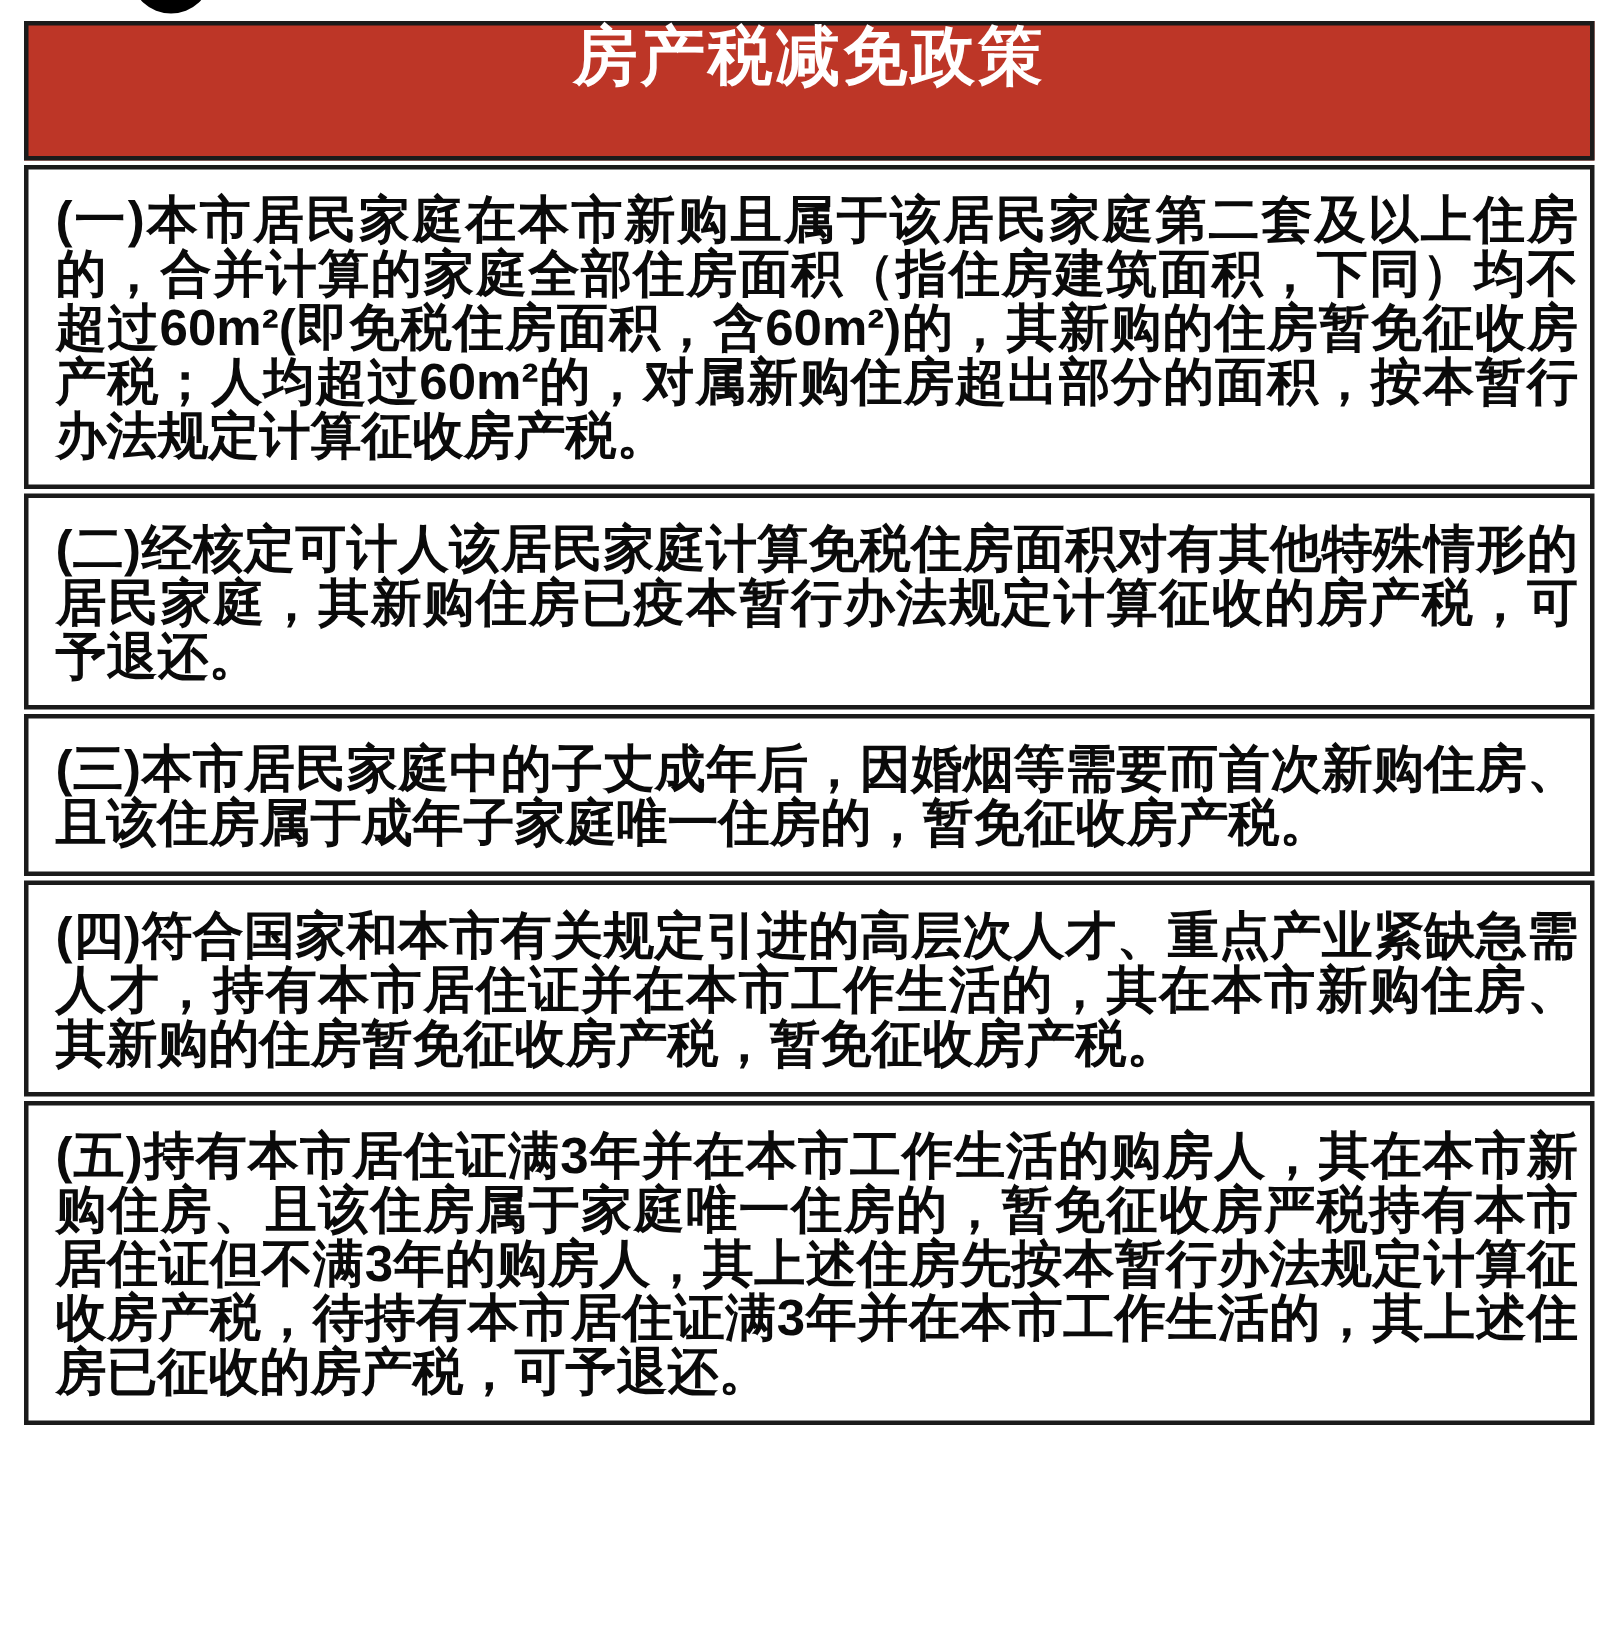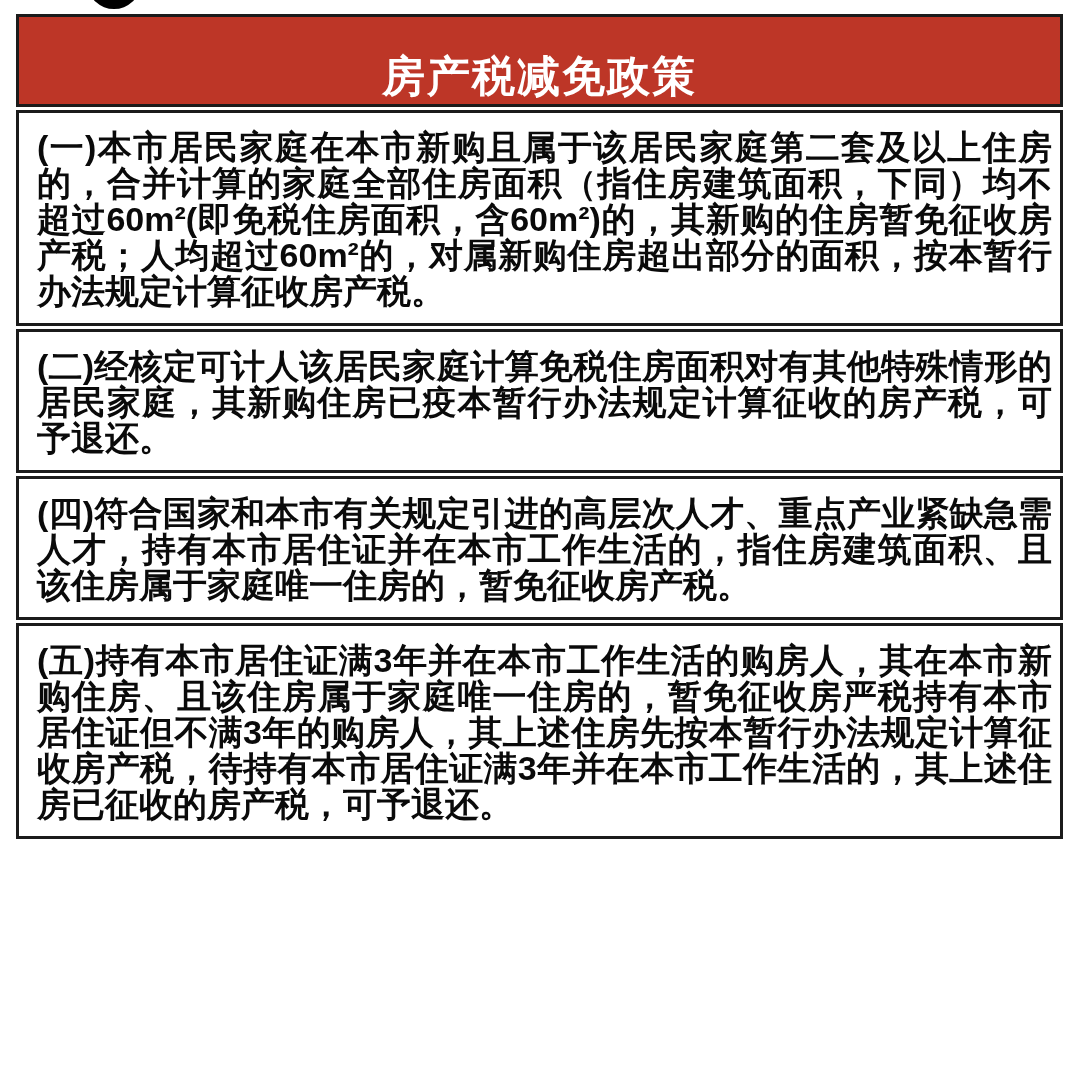--- a/index.html
+++ b/index.html
@@ -30,21 +30,21 @@
     position: absolute;
     top: 14px;
     left: 16px;
     right: 17px;
   }
   .banner {
     border: 3px solid #1b1b1b;
     background: #bd3627;
     height: 87px;
     display: flex;
-    align-items: flex-end;
+    align-items: flex-start;
     justify-content: center;
   }
   .banner h1 {
     margin: 0 0 6px 0;
     font-size: 43px;
     line-height: 1;
     color: #ffffff;
     letter-spacing: 2px;
     font-weight: 700;
   }
@@ -78,22 +78,25 @@
   </div>
 
   <div class="section">
     <p>(一)本市居民家庭在本市新购且属于该居民家庭第二套及以上住房的，合并计算的家庭全部住房面积（指住房建筑面积，下同）均不超过60m²(即免税住房面积，含60m²)的，其新购的住房暂免征收房产税；人均超过60m²的，对属新购住房超出部分的面积，按本暂行办法规定计算征收房产税。</p>
   </div>
 
   <div class="section">
     <p>(二)经核定可计人该居民家庭计算免税住房面积对有其他特殊情形的居民家庭，其新购住房已疫本暂行办法规定计算征收的房产税，可予退还。</p>
   </div>
 
+  <div class="section">
+    <p>(三)本市居民家庭中的子丈成年后，因婚烟等需要而首次新购住房、且该住房属于成年子家庭唯一住房的，暂免征收房产税。</p>
+  </div>
 
   <div class="section">
-    <p>(四)符合国家和本市有关规定引进的高层次人才、重点产业紧缺急需人才，持有本市居住证并在本市工作生活的，指住房建筑面积、且该住房属于家庭唯一住房的，暂免征收房产税。</p>
+    <p>(四)符合国家和本市有关规定引进的高层次人才、重点产业紧缺急需人才，持有本市居住证并在本市工作生活的，其在本市新购住房、其新购的住房暂免征收房产税，暂免征收房产税。</p>
   </div>
 
   <div class="section">
     <p>(五)持有本市居住证满3年并在本市工作生活的购房人，其在本市新购住房、且该住房属于家庭唯一住房的，暂免征收房严税持有本市居住证但不满3年的购房人，其上述住房先按本暂行办法规定计算征收房产税，待持有本市居住证满3年并在本市工作生活的，其上述住房已征收的房产税，可予退还。</p>
   </div>
 
 </div>
 
 </body></html>

